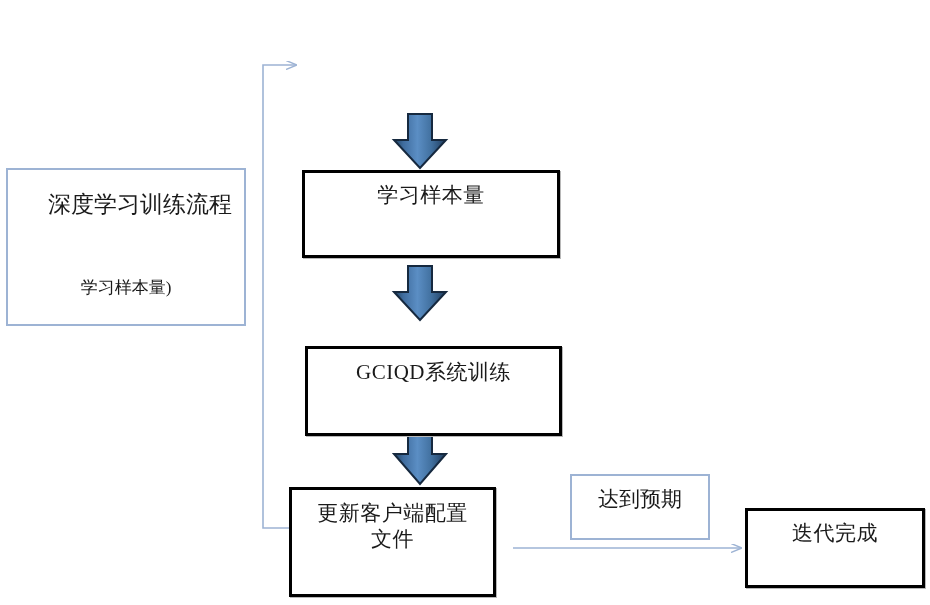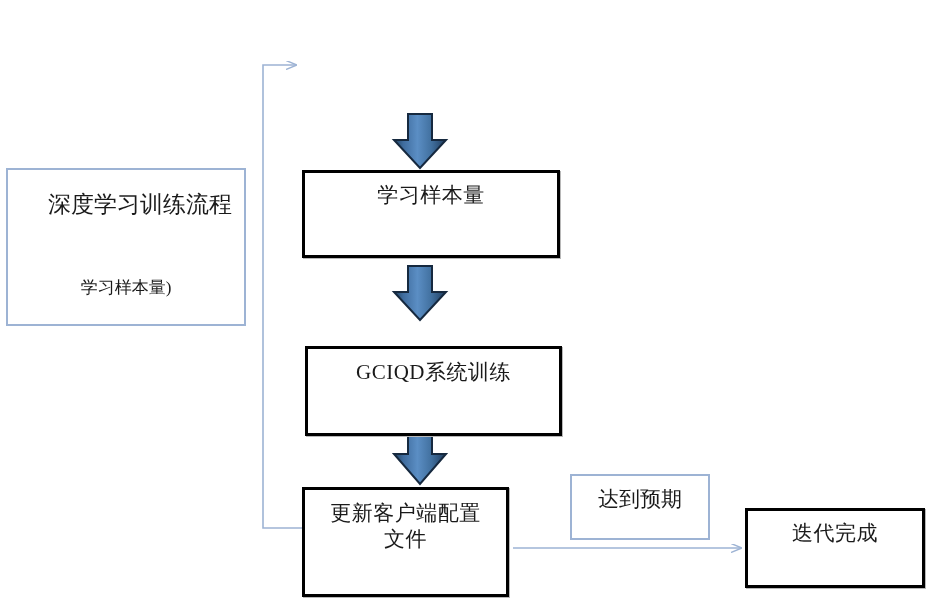--- a/index.html
+++ b/index.html
@@ -119,21 +119,21 @@
 
 
   <div class="proc-box" style="left:302px; top:170px; width:258px; height:88px;">
     <div class="proc-label" style="top:10px;">学习样本量</div>
   </div>
 
   <div class="proc-box" style="left:305px; top:322px; width:257px; height:90px;margin-top:24px;">
     <div class="proc-label" style="top:11px;">GCIQD系统训练</div>
   </div>
 
-  <div class="proc-box" style="left:302px; top:487px; width:207px; height:110px;">
+  <div class="proc-box" style="left:289px; top:487px; width:207px; height:110px;">
     <div class="proc-label" style="top:11px;">更新客户端配置
 文件</div>
   </div>
 
   <div class="note-box" style="left:570px; top:474px; width:140px; height:66px;">
     <div class="note-label" style="top:8px;">达到预期</div>
   </div>
 
   <div class="proc-box" style="left:745px; top:508px; width:180px; height:80px;padding-left:20px;">
     <div class="proc-label" style="top:10px;">迭代完成</div>

